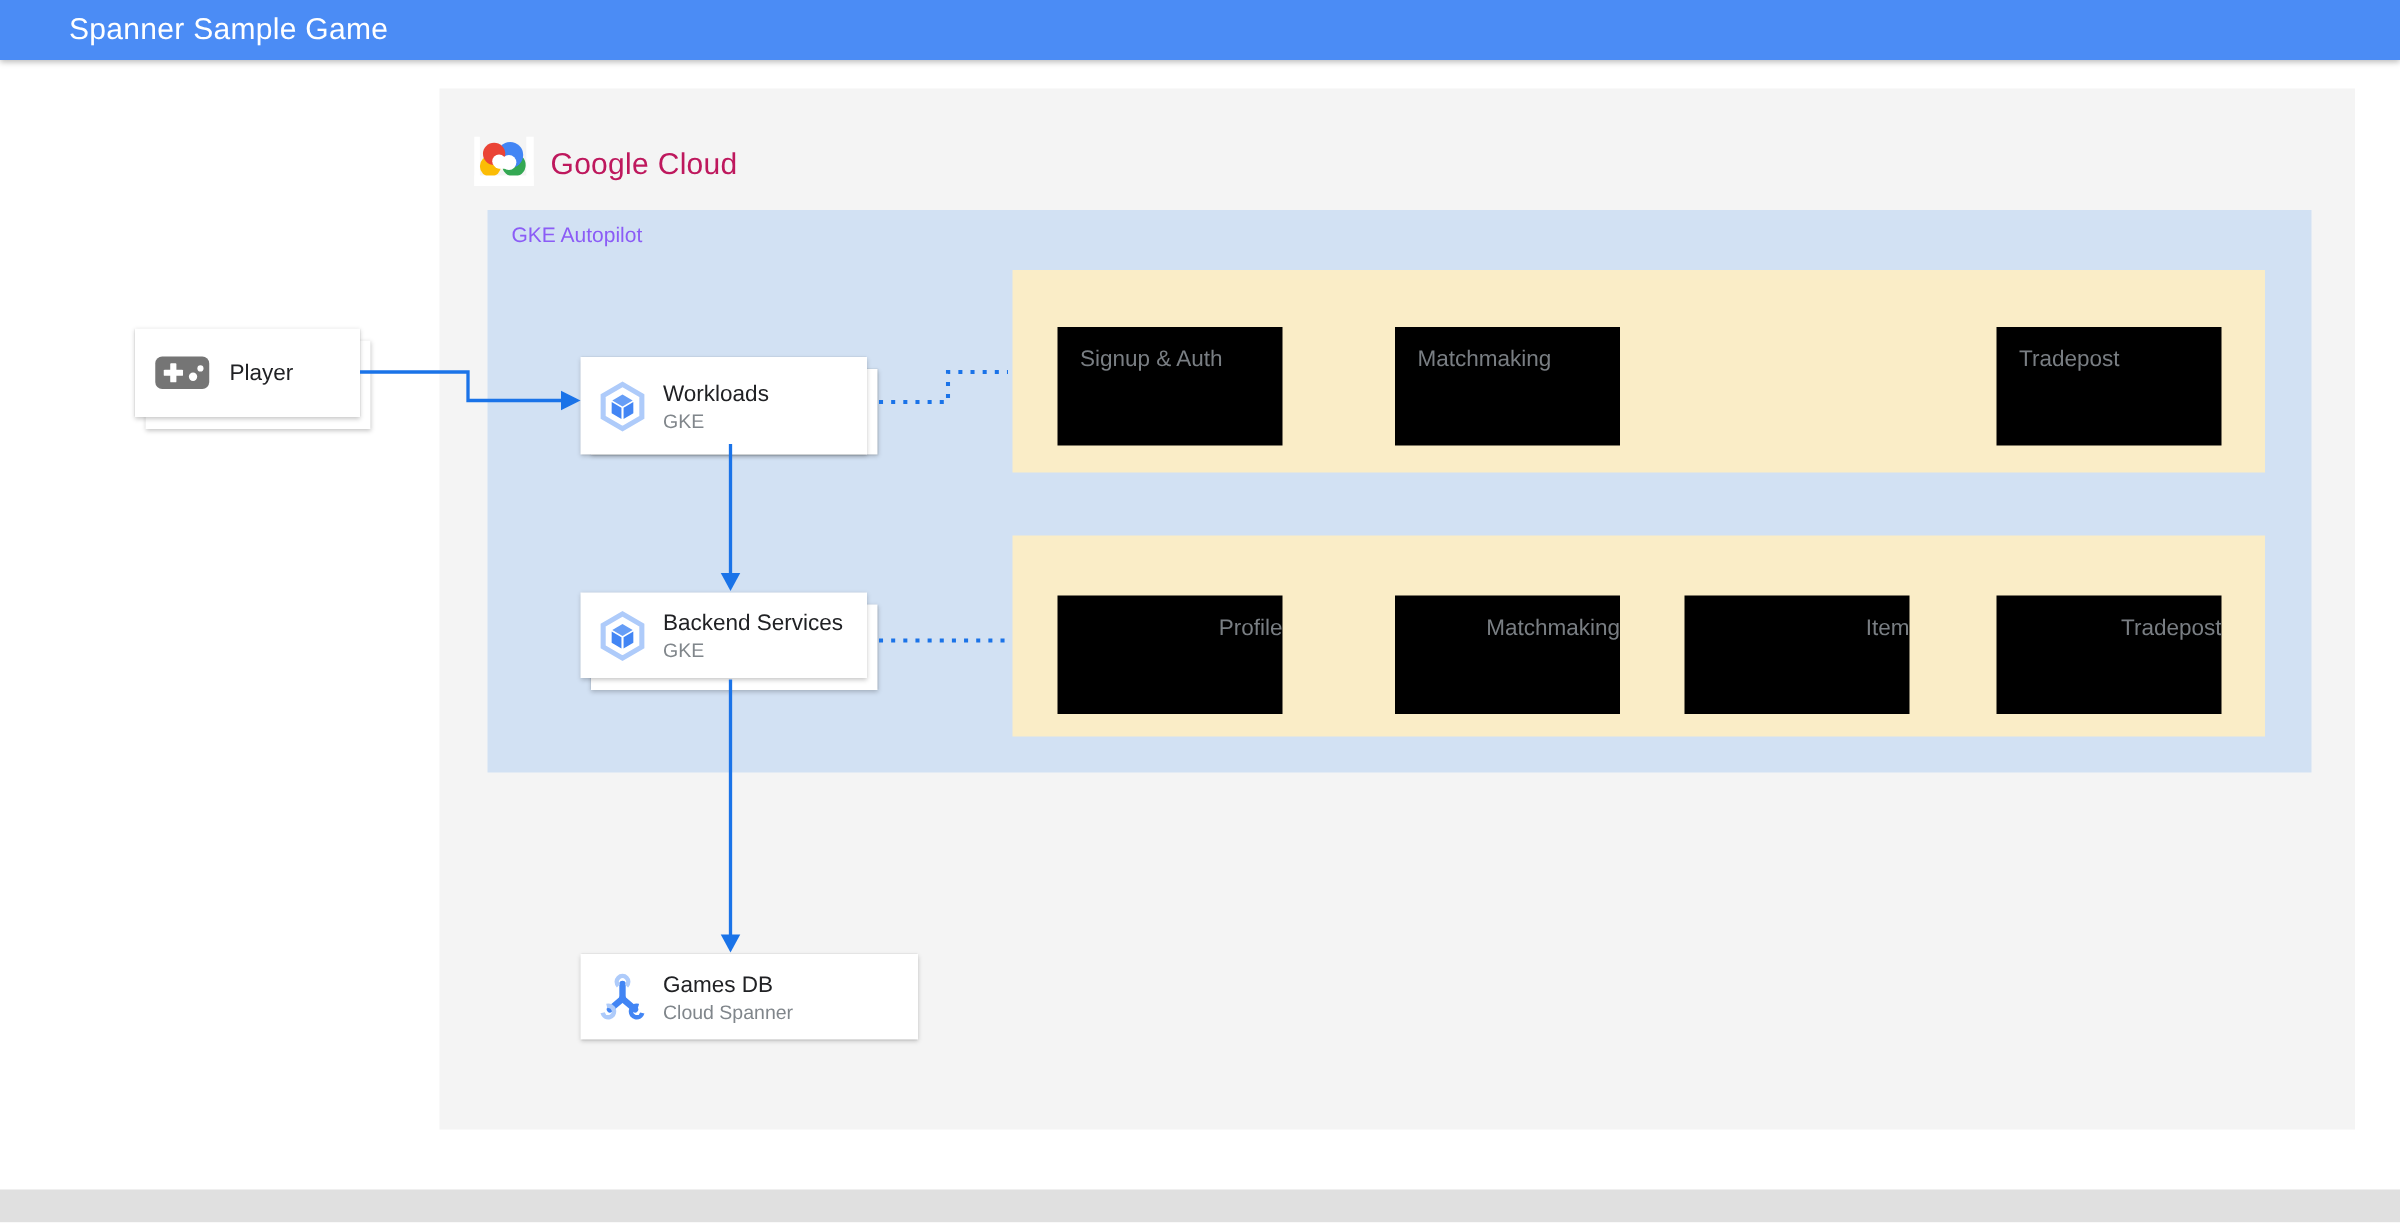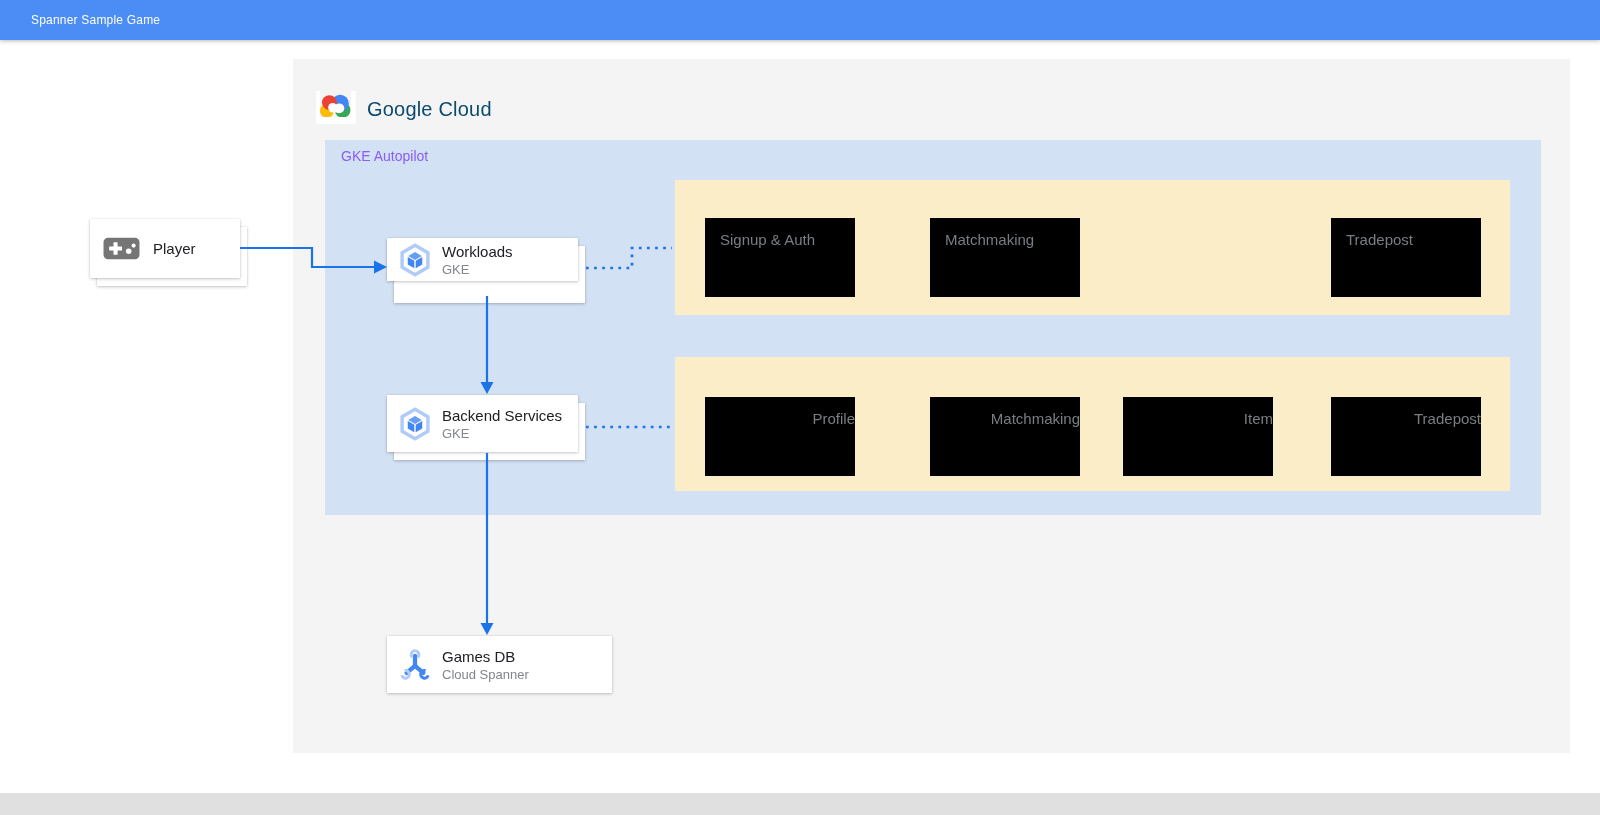--- a/index.html
+++ b/index.html
@@ -2,28 +2,28 @@
 <html><head>
 <meta charset="utf-8">
 <style>
   html,body{margin:0;padding:0;background:#ffffff;font-family:"Liberation Sans",sans-serif;
     -webkit-font-smoothing:antialiased;}
   #stage{position:relative;width:1600px;height:815px;overflow:hidden;background:#ffffff;}
 
   
   .appbar{position:absolute;left:0;top:0;width:1600px;height:40px;background:#4b8cf5;
     box-shadow:0 1px 4px rgba(0,0,0,.28);display:flex;align-items:center;z-index:30;}
-  .appbar-title{color:#ffffff;font-size:12px;font-weight:500;letter-spacing:.2px;margin-left:31px;}
+  .appbar-title{color:#ffffff;font-size:20px;font-weight:500;letter-spacing:.2px;margin-left:46px;}
 
   
   .panel{position:absolute;left:293px;top:59px;width:1277px;height:694px;background:#f4f4f4;z-index:1;}
 
   
   .brand{position:absolute;left:316px;top:91px;display:flex;align-items:center;z-index:3;}
-  .brand-text{margin-left:11px;color:#0c4a6e;font-size:20px;letter-spacing:.2px;}
+  .brand-text{margin-left:11px;color:#be185d;font-size:20px;letter-spacing:.2px;}
 
   
   .gke-box{position:absolute;left:325px;top:140px;width:1216px;height:375px;background:#d2e1f3;z-index:2;}
   .gke-label{position:absolute;left:341px;top:148px;font-size:14px;color:#8b5cf6;z-index:3;}
 
   
   .group{position:absolute;left:675px;width:835px;background:#faedc7;z-index:3;}
   .group-1{top:180px;height:135px;}
   .group-2{top:357px;height:134px;}
   .service{position:absolute;width:150px;height:79px;background:#000000;}
@@ -39,21 +39,21 @@
   .card-back{z-index:9;}
   .node-title{font-size:15px;color:#202124;line-height:19px;}
   .node-sub{font-size:13px;color:#80868b;line-height:17px;}
   .card .icon-wrap{flex:0 0 auto;display:flex;align-items:center;justify-content:center;}
 
   #player-card{left:90px;top:219px;width:150px;height:59px;}
   #player-card-back{left:97px;top:227px;width:150px;height:59px;}
   #player-card .icon-wrap{margin-left:12px;width:38px;}
   #player-card .node-title{margin-left:13px;}
 
-  #workloads-card{left:387px;top:238px;width:191px;height:43px;}
+  #workloads-card{left:387px;top:238px;width:191px;height:65px;}
   #workloads-card-back{left:394px;top:246px;width:191px;height:57px;}
   #backend-card{left:387px;top:395px;width:191px;height:57px;}
   #backend-card-back{left:394px;top:403px;width:191px;height:57px;}
   #gamesdb-card{left:387px;top:636px;width:225px;height:57px;}
   .gcp-card .icon-wrap{margin-left:10px;width:36px;}
   .gcp-card .text-wrap{margin-left:9px;}
 
   
   #connectors{position:absolute;left:0;top:0;width:1600px;height:815px;z-index:15;pointer-events:none;}
 

